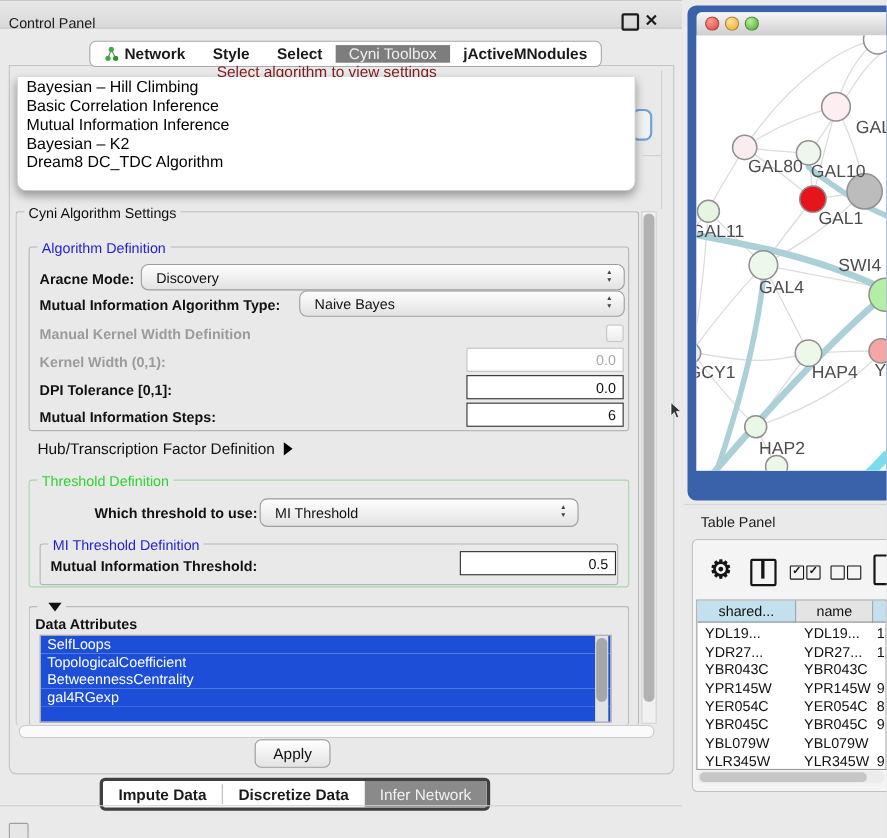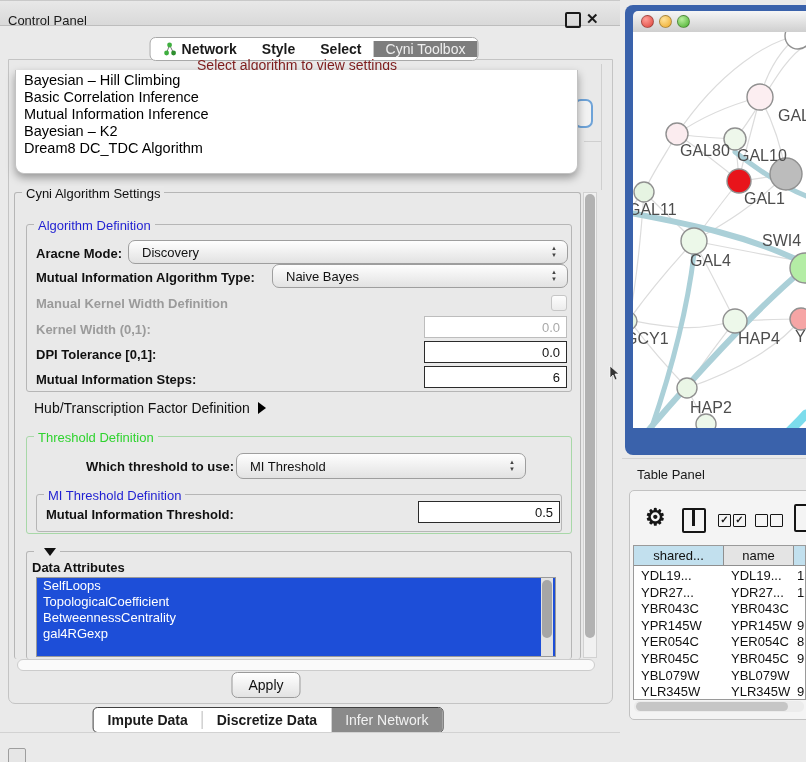--- a/index.html
+++ b/index.html
@@ -56,21 +56,21 @@
   #attr-scroll-thumb{left:542px;top:580px;width:10px;height:58px;background:#a6a6a6;border-radius:5px}
   
   #v-scroll-track{left:583px;top:192px;width:14px;height:466px;background:#f1f1f1;border:1px solid #d2d2d2;box-sizing:border-box}
   #v-scroll-thumb{left:585px;top:194px;width:10px;height:444px;background:#b2b2b2;border-radius:5px}
   #h-scroll{left:17px;top:659px;width:578px;height:12px;background:#fafafa;border:1px solid #cccccc;border-radius:6px;box-sizing:border-box}
   
   #apply-btn{left:266px;top:672px;transform:translateX(-50%);height:24px;padding:0 16px;
       background:linear-gradient(#ffffff,#e3e3e3);border:1px solid #9a9a9a;border-radius:6px;
       font-size:14px;display:flex;align-items:center}
   #bottom-tabbar{top:707px;left:268px;transform:translateX(-50%);height:24px;display:inline-flex;
-      background:#fff;border:1px solid #404040;border-radius:5px;overflow:hidden;white-space:nowrap}
+      background:#fff;border:3px solid #404040;border-radius:5px;overflow:hidden;white-space:nowrap}
   .btab{display:flex;align-items:center;padding:0 14px;font-size:14px;font-weight:bold;color:#1a1a1a}
   .btab.selected{background:#8a8a8a;color:#f2f2f2;font-weight:normal}
   #cp-bottom-line{left:0;top:732px;width:620px;height:1px;background:#d2d2d2}
   #bl-chip{left:8px;top:748px;width:16px;height:14px;border:1px solid #9e9e9e;border-radius:2px;background:#e6e6e6}
   
   #net-window{left:625px;top:5px;width:190px;height:450px;background:#3a62ab;border-radius:8px 0 0 8px}
   #net-titlebar{left:633px;top:11px;width:173px;height:21px;background:linear-gradient(#f6f6f6,#cfcfcf);
       border-bottom:1px solid #9b9b9b;border-radius:5px 0 0 0}
   .light{position:absolute;width:13px;height:13px;border-radius:50%;border:1px solid rgba(0,0,0,.3);box-sizing:border-box}
   #light-red{left:641px;top:15px;background:radial-gradient(circle at 35% 30%,#ff9d96,#dd433a)}
@@ -118,20 +118,23 @@
     <div class="tabsep"></div>
     <div class="tab">
       <span>Style</span>
     </div>
     <div class="tabsep"></div>
     <div class="tab">
       <span>Select</span>
     </div>
     <div class="tab selected">
       <span>Cyni Toolbox</span>
+    </div>
+    <div class="tab">
+      <span>jActiveMNodules</span>
     </div>
   </div>
 
 <div class="abs" id="algo-placeholder">Select algorithm to view settings</div>
 <div class="abs" id="remnant-line-v"></div>
 <div class="abs" id="remnant-line-h"></div>
 <div class="abs" id="remnant-combo"></div>
 <div class="abs" id="algo-popup">
     <div class="popup-item">Bayesian – Hill Climbing</div>
     <div class="popup-item">Basic Correlation Inference</div>

